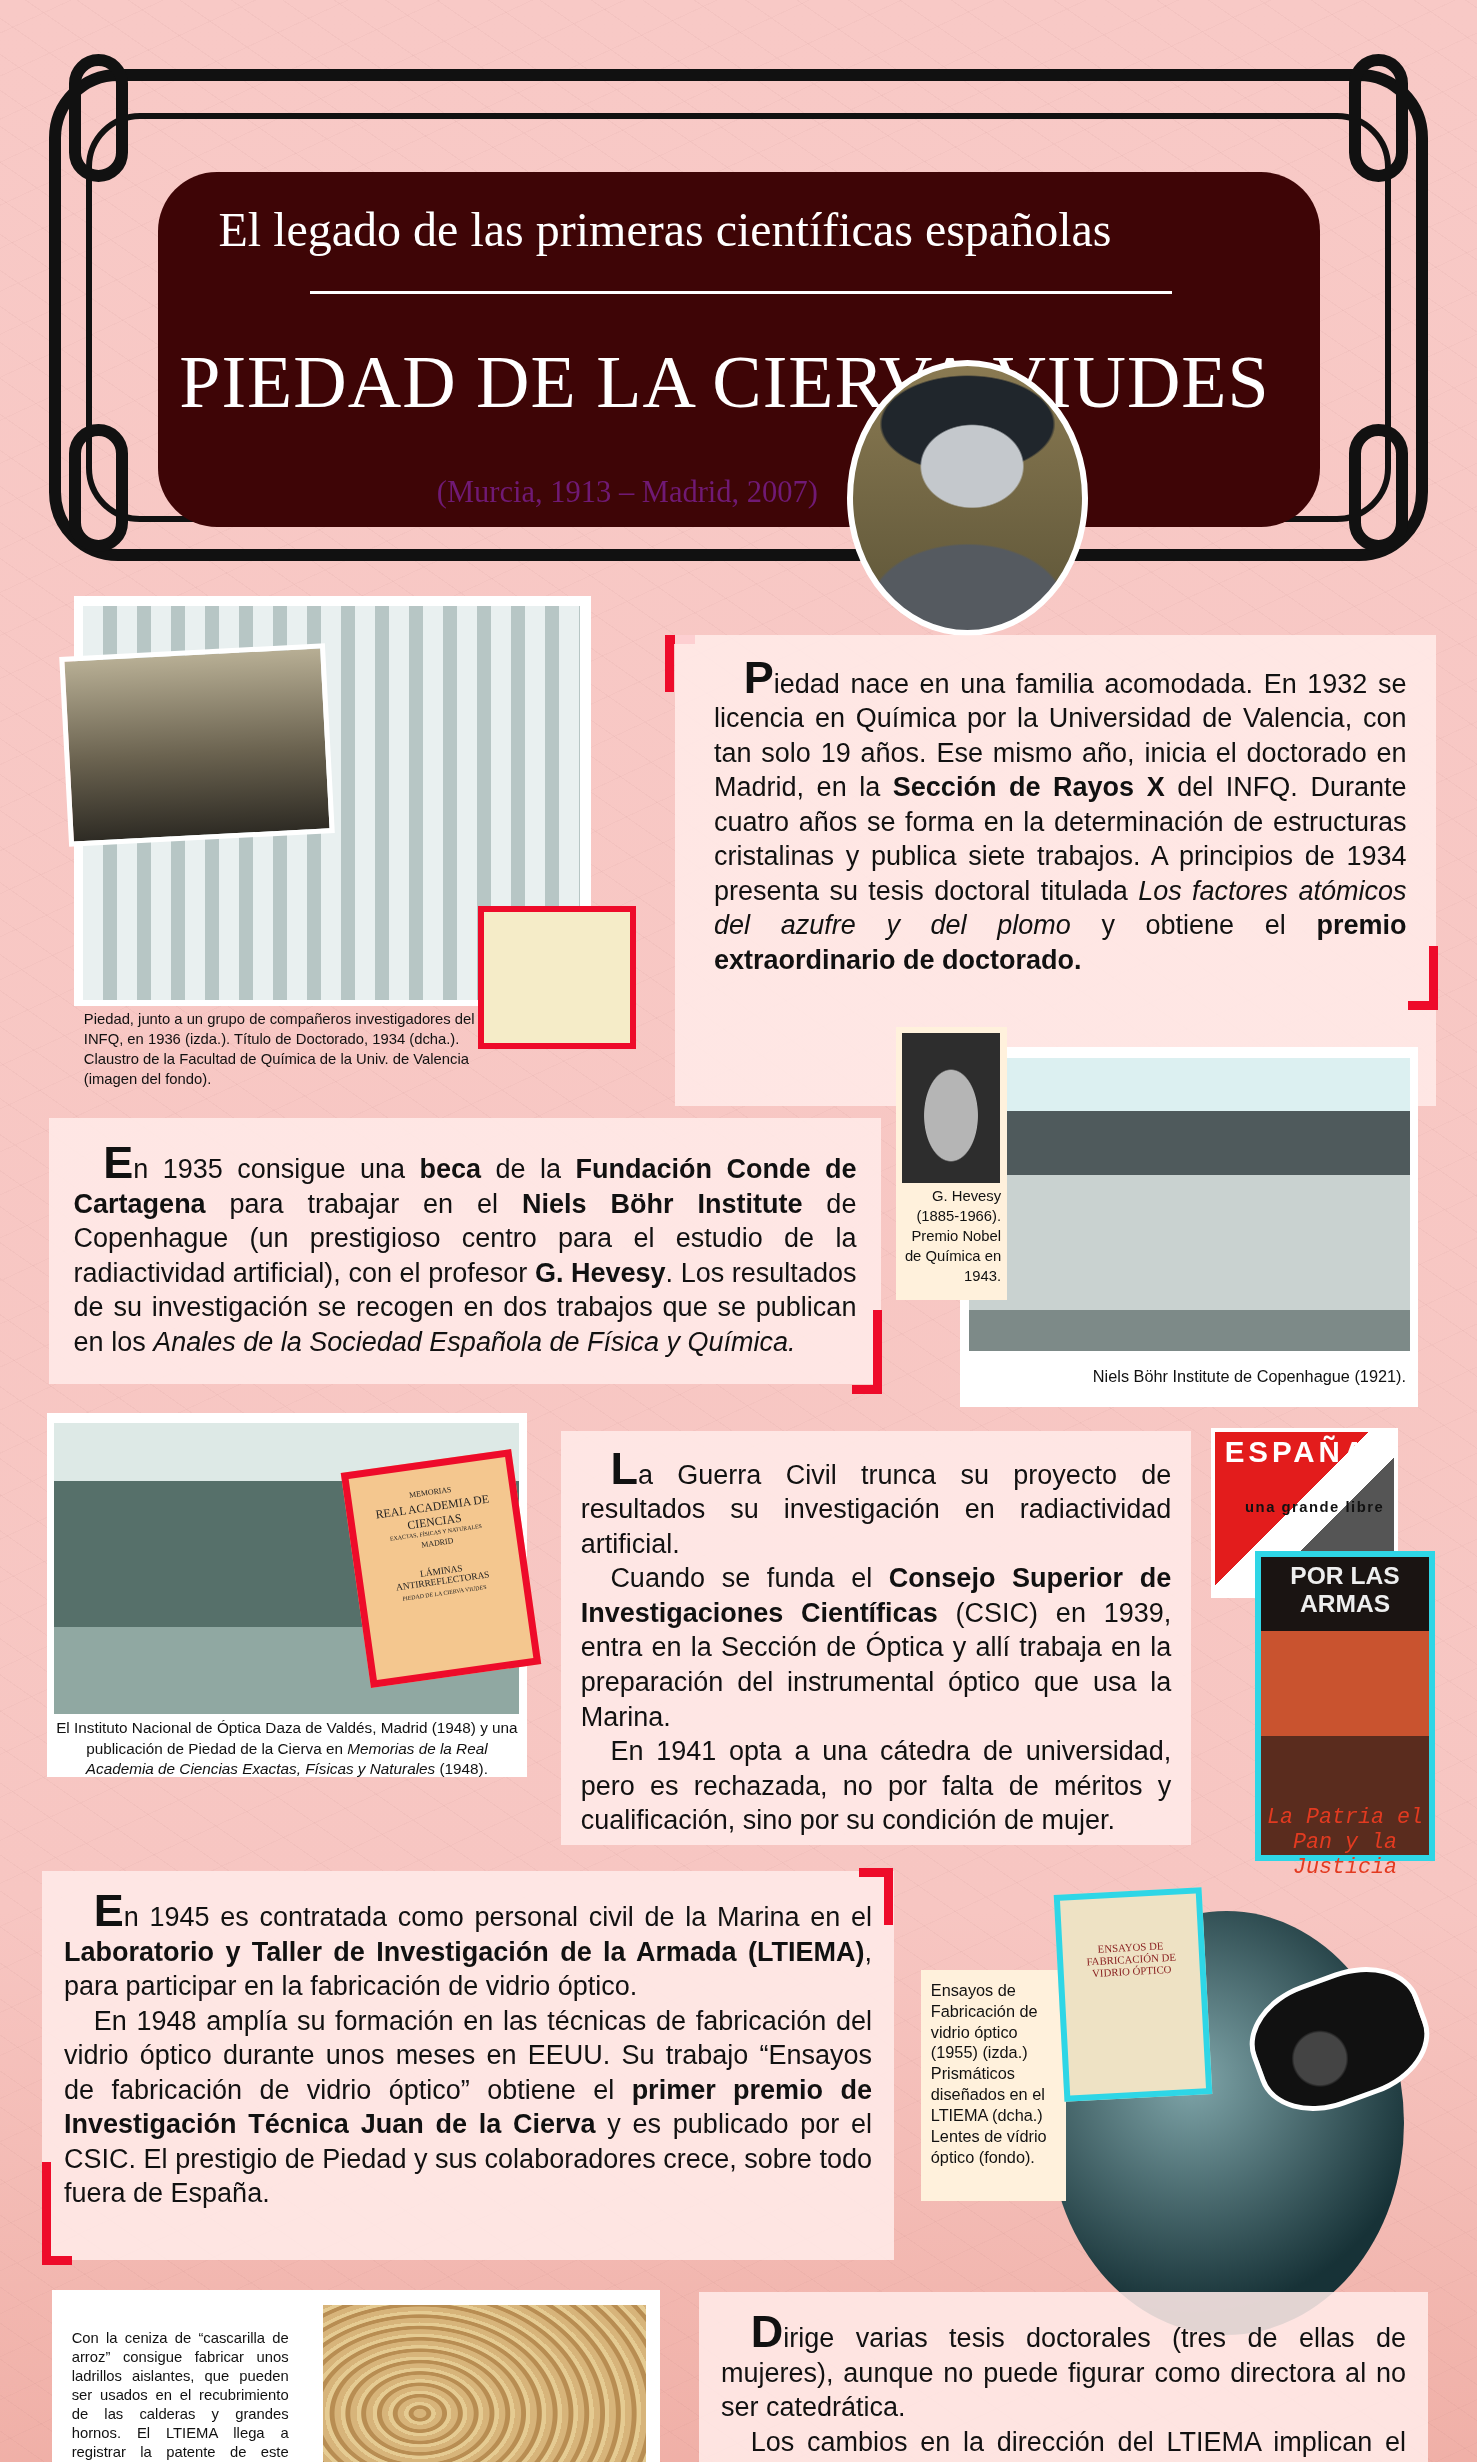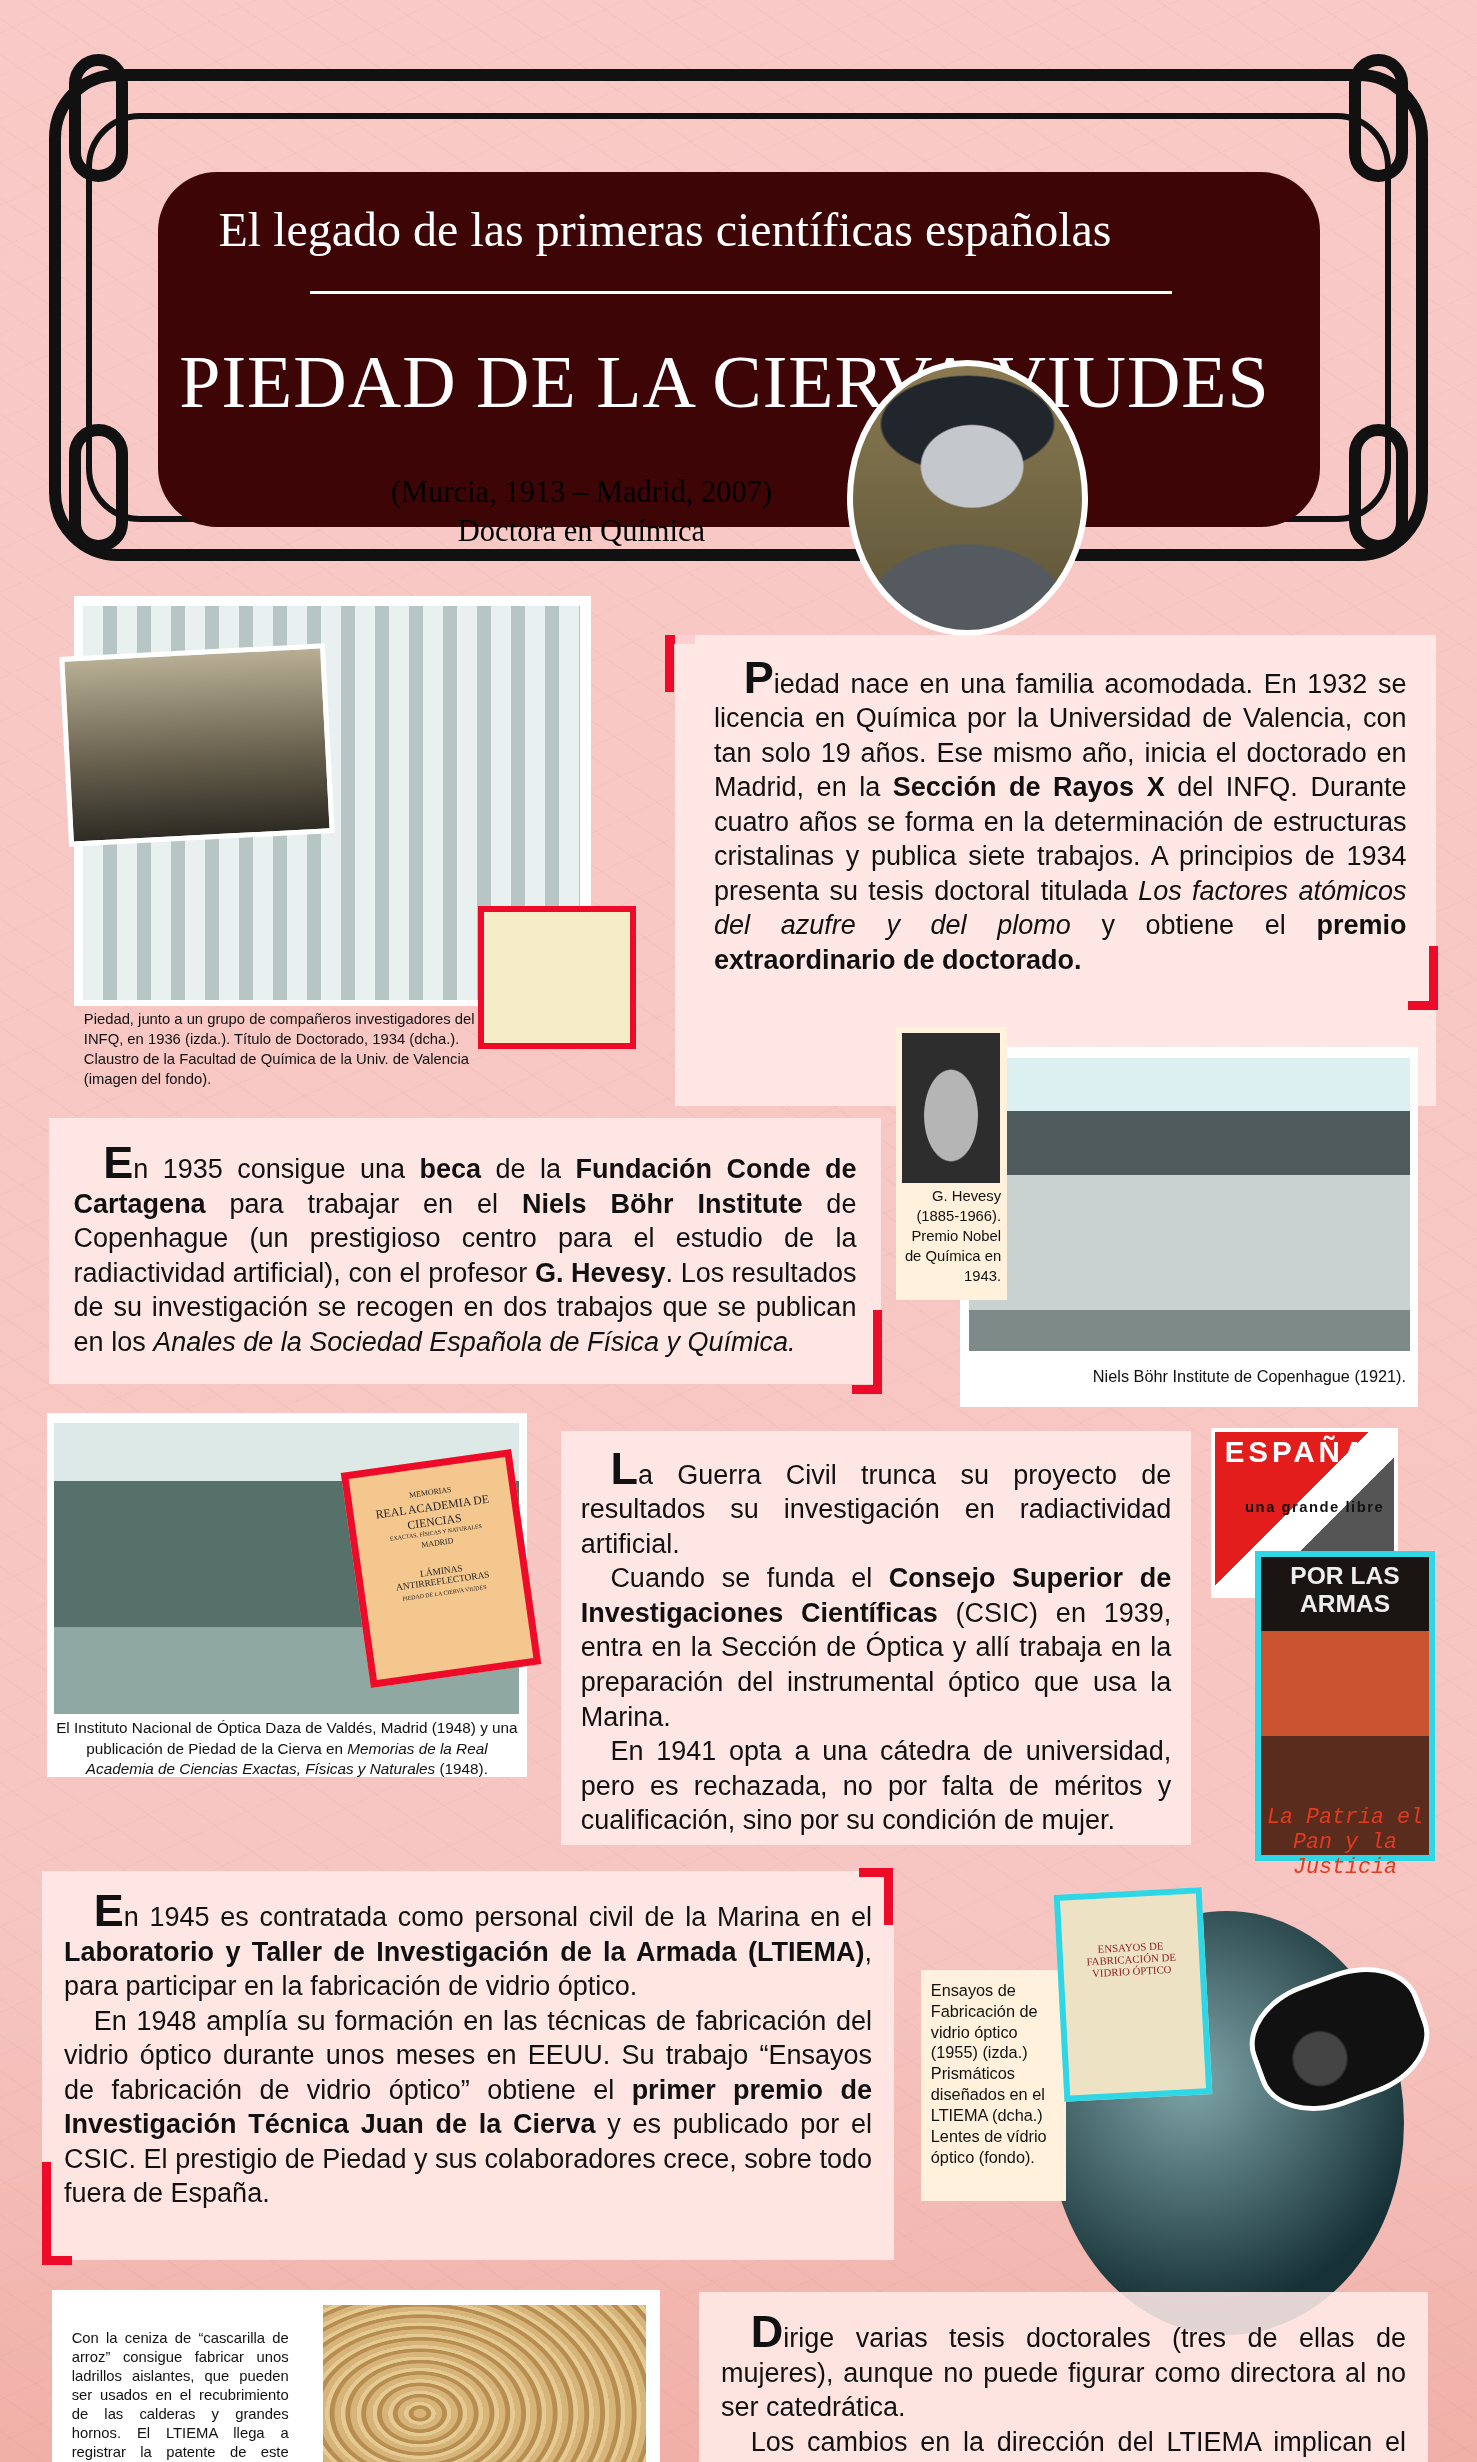--- a/index.html
+++ b/index.html
@@ -33,21 +33,21 @@
   .scroll { width: 59px; height: 128px; border: 12.8px solid #111; border-radius: 29.5px; }
   .header-kicker {
     left: 158px; top: 172px; width: 1014px; text-align: center;
     color: #fff; font-size: 48px; padding-top: 30px;
   }
   .header-rule { left: 310px; top: 291px; width: 862px; height: 3px; background: #fff; }
   .header-title {
     left: 158px; top: 340px; width: 1133px; text-align: center;
     color: #fff; font-size: 74px; letter-spacing: 1px;
   }
-  .header-dates { left: 345px; top: 473px; width: 473px; text-align: center; color: #000000; font-size: 30.5px; line-height: 1.28; }
+  .header-dates { left: 345px; top: 473px; width: 473px; text-align: right; color: #701a75; font-size: 30.5px; line-height: 1.28; }
   .portrait {
     left: 847px; top: 360px; width: 241px; height: 276px; border-radius: 50%;
     border: 6.9px solid #fff;
     background:
       radial-gradient(ellipse 40% 28% at 52% 38%, #c4c8cc 0 55%, transparent 57%),
       radial-gradient(ellipse 62% 30% at 50% 22%, #20262c 0 60%, transparent 62%),
       radial-gradient(ellipse 70% 40% at 50% 92%, #555a60 0 60%, transparent 62%),
       linear-gradient(180deg, #8a7a52, #5c5437);
   }
 
@@ -91,21 +91,20 @@
 <div class="abs scroll" style="left:69px;top:54px;"></div>
 <div class="abs scroll" style="left:1349px;top:54px;"></div>
 <div class="abs scroll" style="left:69px;top:424px;"></div>
 <div class="abs scroll" style="left:1349px;top:424px;"></div>
 <div class="abs header-panel"></div>
 <div class="abs header-kicker serif">El legado de las primeras científicas españolas</div>
 <div class="abs header-rule"></div>
 <div class="abs header-title serif">PIEDAD DE LA CIERVA VIUDES</div>
 <div class="abs header-dates serif">
   <div>(Murcia, 1913 – Madrid, 2007)</div>
-  <div>Doctora en Química</div>
 </div>
 <div class="abs portrait"></div>
 
 <div class="abs white" style="left:74px;top:596px;width:517px;height:410px;">
   <div class="abs photo-cloister" style="left:8.9px;top:9.8px;width:497px;height:394px;"></div>
   <div class="abs photo-group" style="left:-9.8px;top:54px;width:266px;height:190px;"></div>
   <div class="abs photo-cert" style="left:404px;top:310px;width:158px;height:143px;"></div>
   <div class="abs caption" style="left:9.8px;top:414px;width:394px;">Piedad, junto a un grupo de compañeros investigadores del INFQ, en 1936 (izda.). Título de Doctorado, 1934 (dcha.). Claustro de la Facultad de Química de la Univ. de Valencia (imagen del fondo).</div>
 </div>
 <div class="abs red-corner-tl" style="left:665px;top:635px;width:29.5px;height:57px;"></div>

